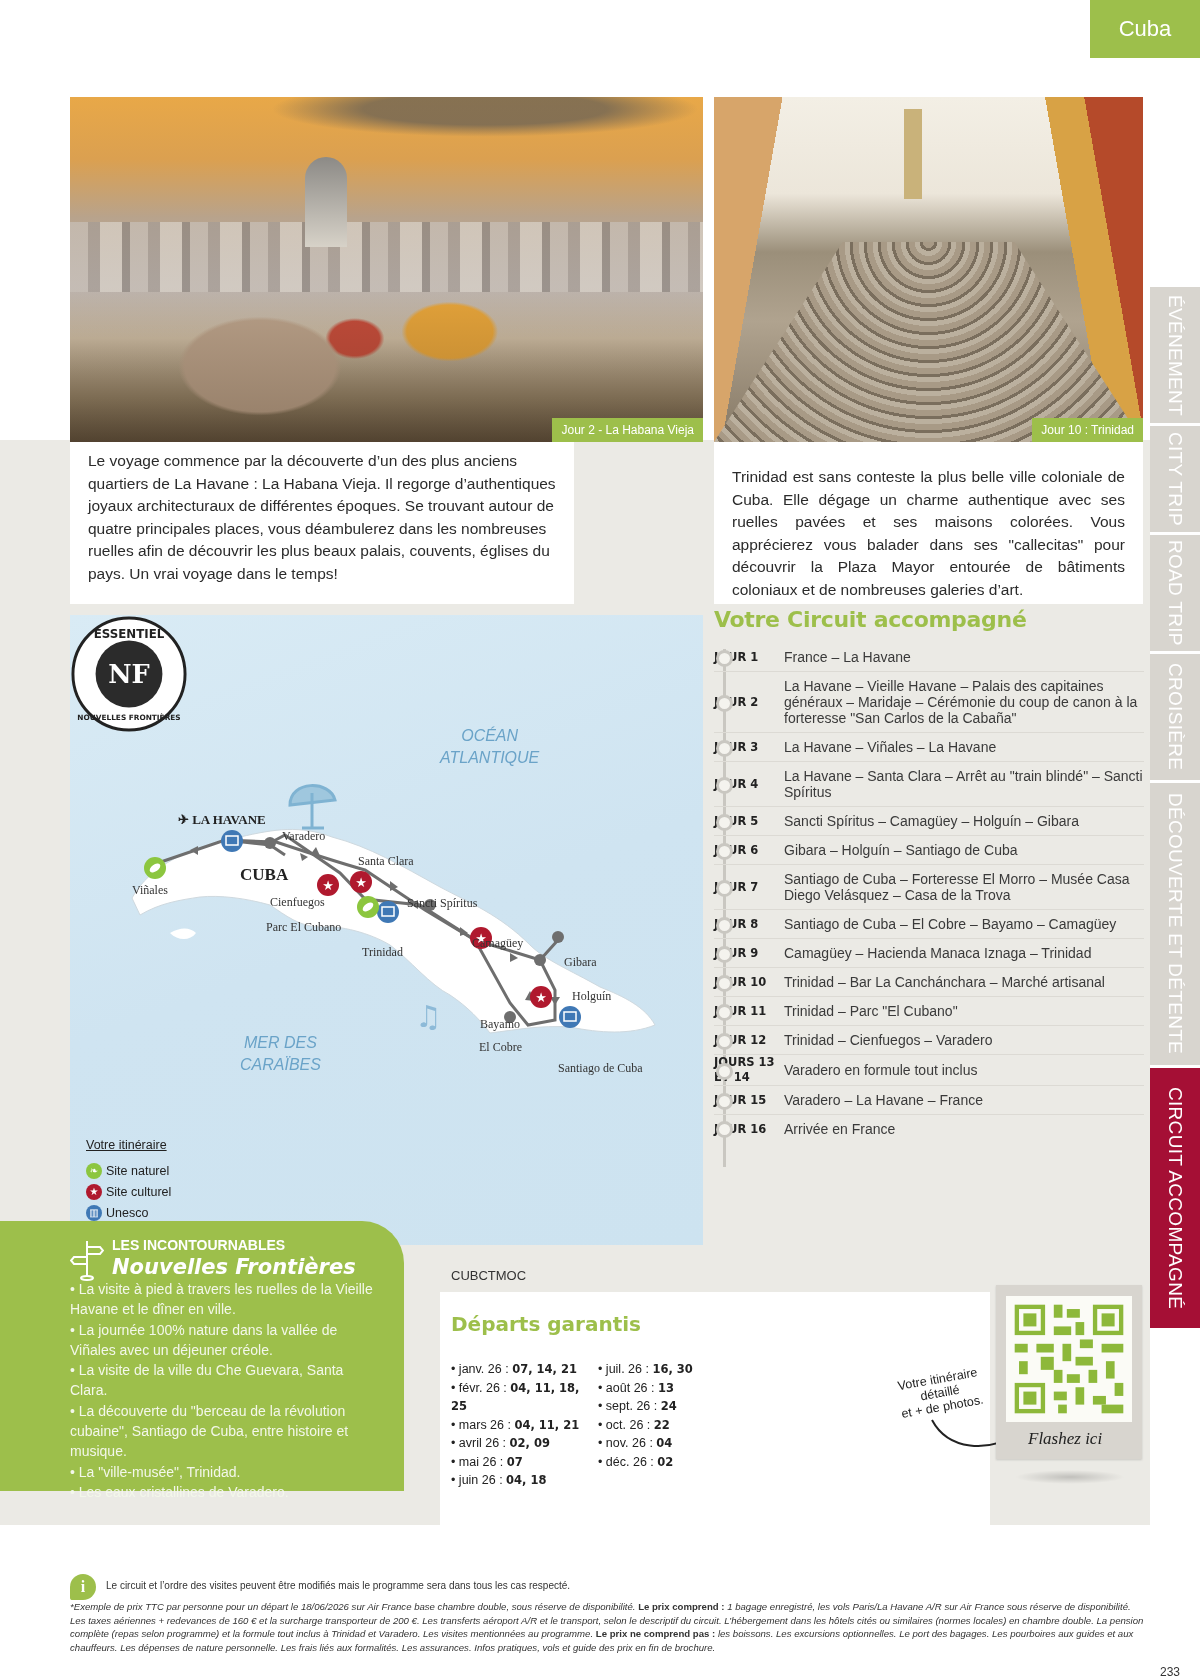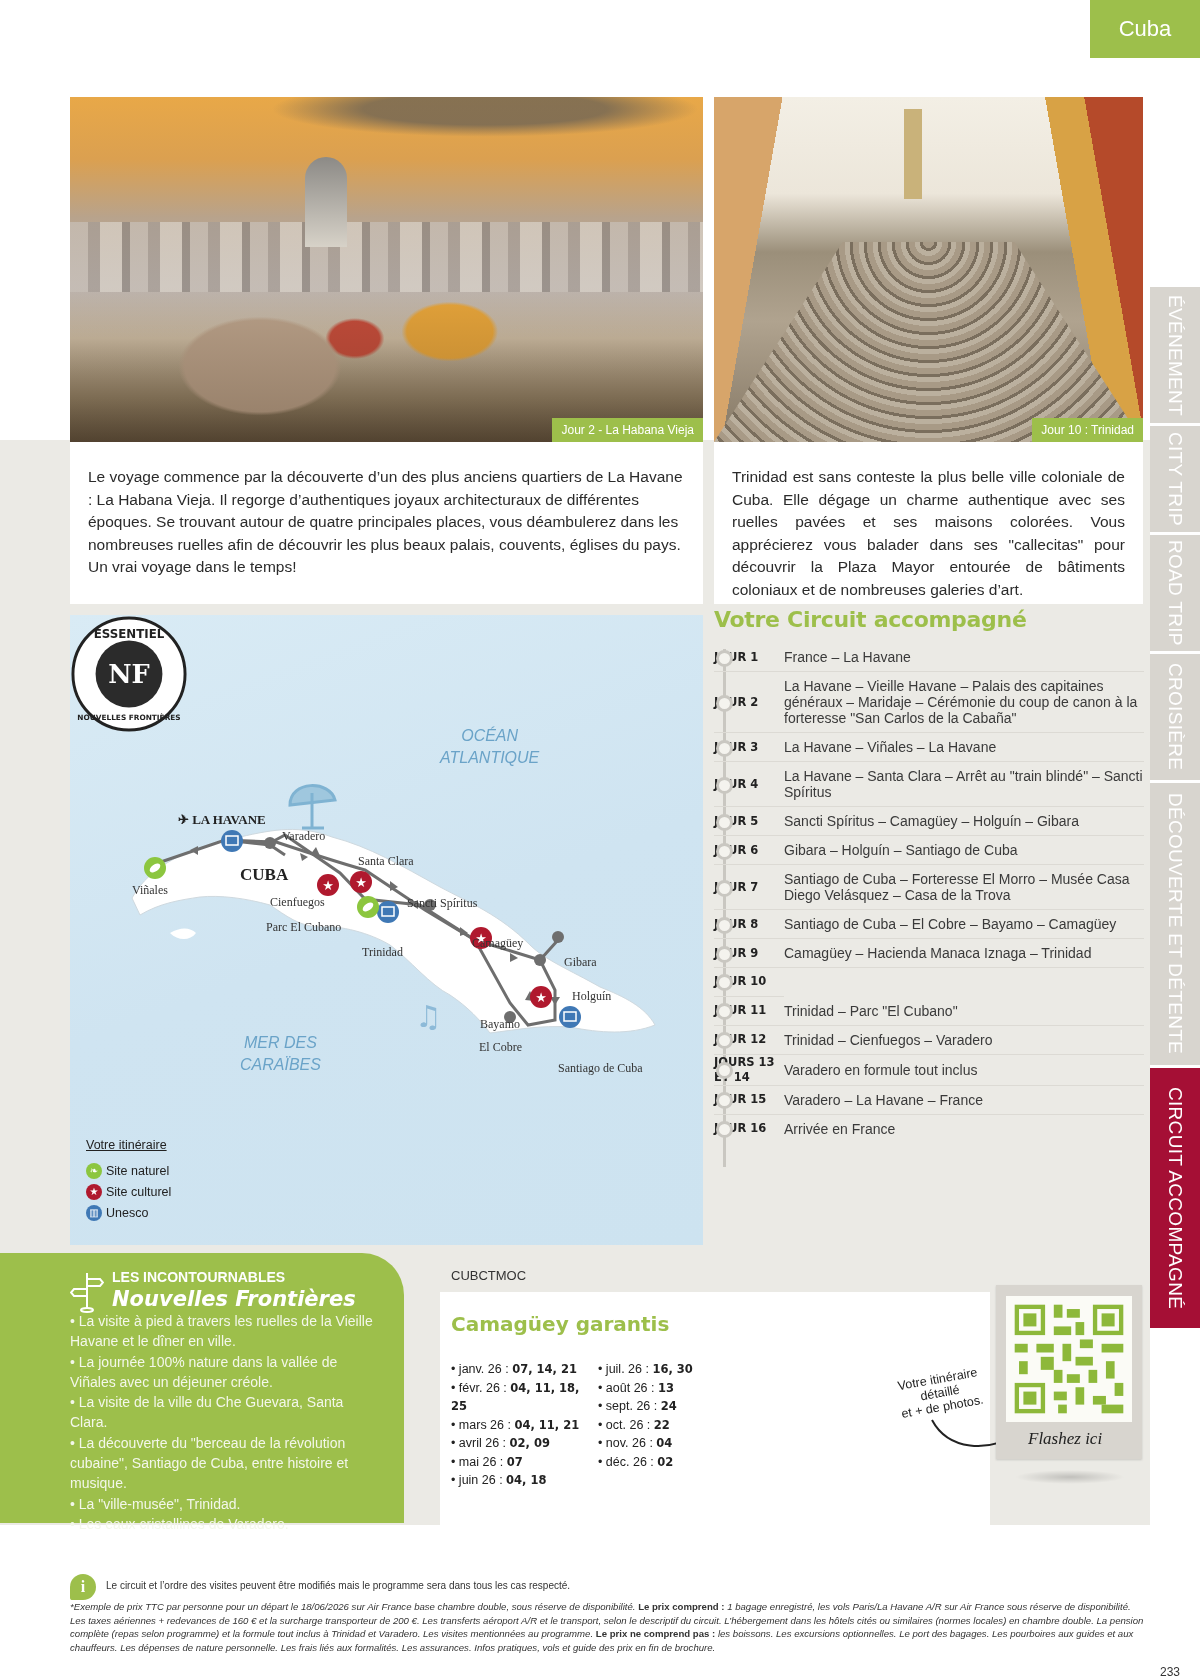--- a/index.html
+++ b/index.html
@@ -29,21 +29,21 @@
       linear-gradient(100deg, #d7a56a 0 14%, transparent 14%),
       linear-gradient(260deg, #b54a2a 0 12%, #d8a245 12% 20%, transparent 20%),
       linear-gradient(180deg, #f3efe5 0%, #ece6da 28%, #9b8f7a 45%, #b0a38f 65%, #857865 100%);
   }
   .photo2 .tower { position:absolute; left: 190px; top: 12px; width: 18px; height: 90px; background: #c9b27a; }
   .photo2 .street { position:absolute; left: 0; right:0; bottom:0; height: 200px; background: repeating-radial-gradient(circle at 50% 0%, #a89a86 0 6px, #7a6e5d 6px 9px, #bbb09e 9px 14px); clip-path: polygon(30% 0, 70% 0, 100% 100%, 0 100%); }
   .caption-tag { position: absolute; right: 0; bottom: 0; background: #9dbf4b; color: #fff; font-family: "Liberation Sans", sans-serif; font-size: 12px; padding: 5px 9px; }
 
   
   .card { position: absolute; background: #fff; }
-  .card1 { left: 70px; top: 442px; width: 633px; height: 162px; padding: 24px 18px; }
+  .card1 { left: 70px; top: 442px; width: 504px; height: 162px; padding: 8px 18px; }
   .card2 { left: 714px; top: 442px; width: 429px; height: 162px; padding: 24px 18px; }
   .card p { font-family: "Liberation Sans", sans-serif; font-size: 15.5px; line-height: 22.5px; color: #2b2b2b; }
   .card2 p { text-align: justify; }
 
   
   .map { position: absolute; left: 70px; top: 615px; width: 633px; height: 630px; background: linear-gradient(160deg, #d9ebf5 0%, #cfe4f1 50%, #cde3f0 100%); overflow: hidden; }
   .map svg { position: absolute; left: 0; top: 0; }
   .badge { position: absolute; left: 14px; top: 14px; width: 118px; height: 118px; }
   .map-label { position: absolute; font-family: Liberation Serif, serif; font-size: 12px; color: #333; white-space: nowrap; }
   .map-label.caps { font-weight: bold; font-size: 13px; color: #222; }
@@ -64,21 +64,21 @@
   .itin-row .desc { flex: 1; font-family: "Liberation Sans", sans-serif; font-size: 14px; color: #3a3a3a; line-height: 16px; padding: 6px 0; border-bottom: 1px solid #dcdad4; align-self: stretch; display: flex; align-items: center; }
   .itin-row.last .day, .itin-row.last .desc { border-bottom: none; }
 
   
   .side-tabs { position: absolute; left: 1150px; top: 287px; width: 50px; }
   .side-tab { width: 50px; background: #d8d5cf; color: #fff; font-family: "Liberation Sans", sans-serif; font-size: 19px; display: flex; align-items: center; justify-content: center; margin-bottom: 3px; }
   .side-tab span { writing-mode: vertical-rl; white-space: nowrap; letter-spacing: 0.3px; }
   .side-tab.active { background: #a50f35; }
 
   
-  .must { position: absolute; left: 0; top: 1253px; width: 404px; height: 270px; background: #9dbf4b; border-top-right-radius: 42px; color: #fff; padding: 16px 20px 0 70px; }
+  .must { position: absolute; left: 0; top: 1221px; width: 404px; height: 270px; background: #9dbf4b; border-top-right-radius: 42px; color: #fff; padding: 16px 20px 0 70px; }
   .must-icon { position: absolute; left: 70px; top: 18px; width: 34px; height: 42px; }
   .must-kicker { margin-left: 42px; font-family: "Liberation Sans", sans-serif; font-size: 14px; font-weight: bold; }
   .must-title { margin-left: 42px; font-family: "DejaVu Sans", sans-serif; font-style: italic; font-weight: bold; font-size: 21px; margin-top: 2px; }
   .must-list { margin-top: 0; font-family: "Liberation Sans", sans-serif; font-size: 14px; line-height: 20.3px; list-style: none; color: #f3f7ea; }
 
   
   .code-strip { position: absolute; left: 440px; top: 1255px; width: 550px; height: 37px; background: #ebeae5; }
   .code { position: absolute; left: 451px; top: 1268px; font-family: "Liberation Sans", sans-serif; font-size: 13px; color: #333; }
   .dep-box { position: absolute; left: 440px; top: 1292px; width: 550px; height: 233px; background: #fff; }
   .dep-title { position: absolute; left: 451px; top: 1312px; font-family: "DejaVu Sans", sans-serif; font-weight: bold; font-size: 20px; color: #9dbf4b; }
@@ -293,20 +293,21 @@
       <span class="desc">Santiago de Cuba – El Cobre – Bayamo – Camagüey</span>
     </div>
   <div class="itin-row">
       <span class="dot"></span>
       <span class="day">JOUR 9</span>
       <span class="desc">Camagüey – Hacienda Manaca Iznaga – Trinidad</span>
     </div>
   <div class="itin-row">
       <span class="dot"></span>
       <span class="day">JOUR 10</span>
+      <span class="desc">Trinidad – Bar La Canchánchara – Marché artisanal</span>
     </div>
   <div class="itin-row">
       <span class="dot"></span>
       <span class="day">JOUR 11</span>
       <span class="desc">Trinidad – Parc "El Cubano"</span>
     </div>
   <div class="itin-row">
       <span class="dot"></span>
       <span class="day">JOUR 12</span>
       <span class="desc">Trinidad – Cienfuegos – Varadero</span>
@@ -366,21 +367,21 @@
     <li>• La visite de la ville du Che Guevara, Santa Clara.</li>
     <li>• La découverte du "berceau de la révolution cubaine", Santiago de Cuba, entre histoire et musique.</li>
     <li>• La "ville-musée", Trinidad.</li>
     <li>• Les eaux cristallines de Varadero.</li>
   </ul>
 </div>
 
 <div class="code-strip"></div>
 <div class="code">CUBCTMOC</div>
 <div class="dep-box"></div>
-<div class="dep-title">Camagüey garantis</div>
+<div class="dep-title">Départs garantis</div>
 <ul class="dep-col dep-col1">
   <li><span>• janv. 26 : </span><b>07, 14, 21</b></li>
   <li><span>• févr. 26 : </span><b>04, 11, 18, 25</b></li>
   <li><span>• mars 26 : </span><b>04, 11, 21</b></li>
   <li><span>• avril 26 : </span><b>02, 09</b></li>
   <li><span>• mai 26 : </span><b>07</b></li>
   <li><span>• juin 26 : </span><b>04, 18</b></li>
 </ul>
 <ul class="dep-col dep-col2">
   <li><span>• juil. 26 : </span><b>16, 30</b></li>

